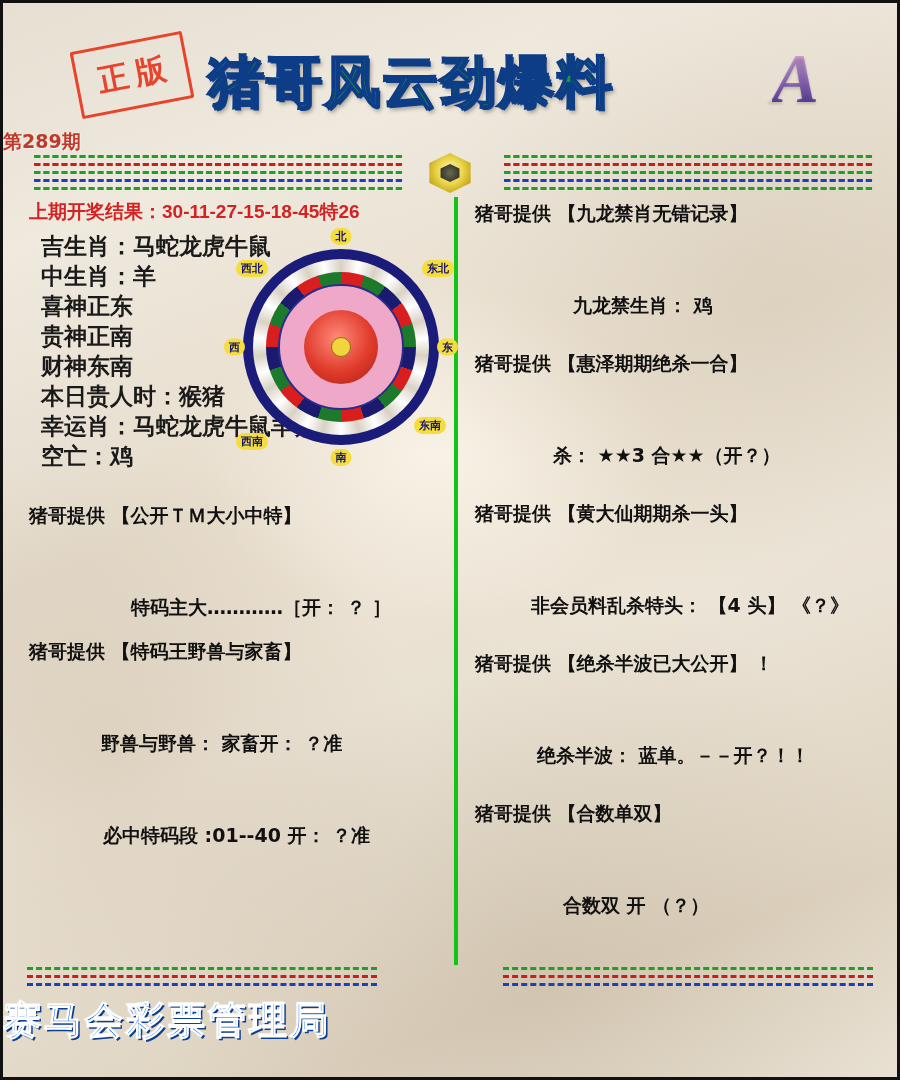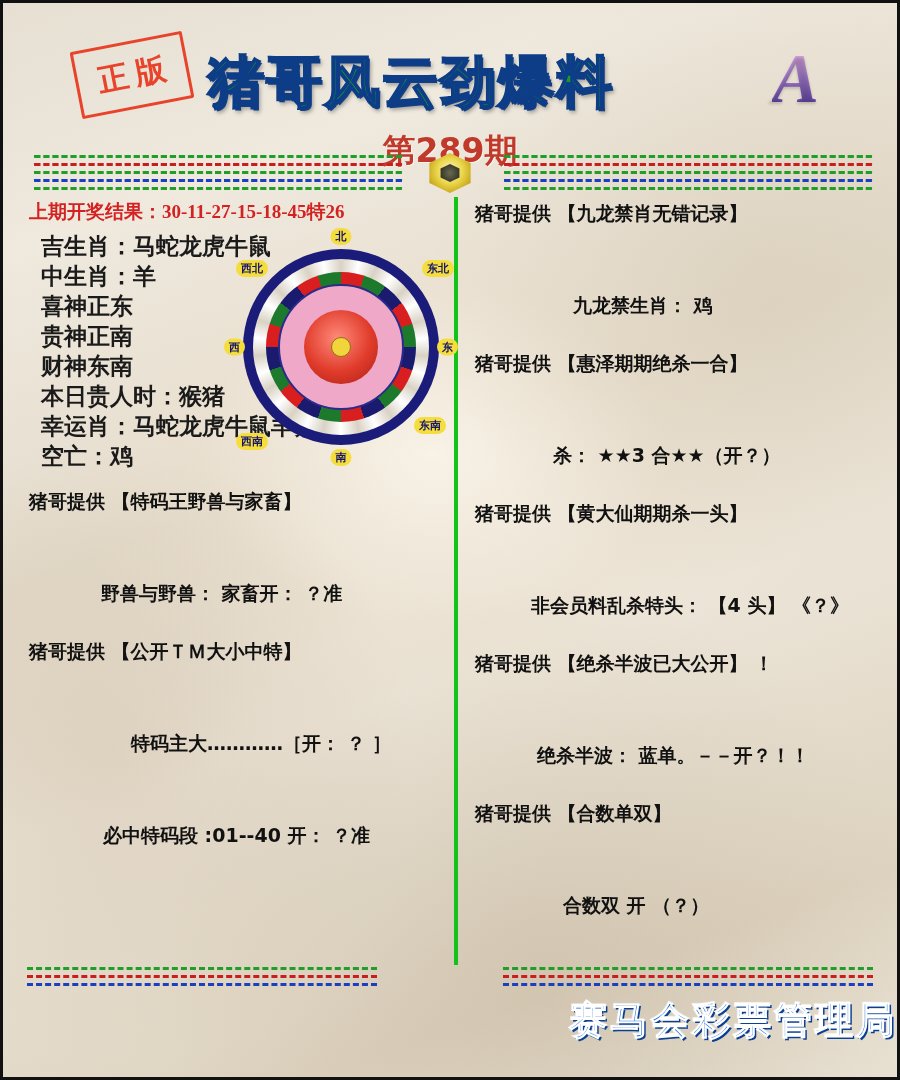--- a/index.html
+++ b/index.html
@@ -86,22 +86,22 @@
     -webkit-background-clip: text;
     background-clip: text;
     color: transparent;
     text-shadow: 0 2px 3px rgba(0,0,0,0.18);
   }
   .issue {
     position: absolute;
     left: 0;
     right: 0;
     top: 126px;
-    text-align: center;
-    font-size: 33px;
+    text-align: left;
+    font-size: 19px;
     font-weight: bold;
     color: #c0392b;
     font-family: "DejaVu Sans", sans-serif;
     text-shadow: 1px 1px 0 rgba(255,255,255,0.6);
   }
 
   
   .divider {
     position: relative;
     height: 46px;
@@ -156,21 +156,21 @@
     top: 0;
     width: 440px;
   }
   .col-left { left: 8px; }
   .col-right { left: 460px; }
 
   .result-line {
     font-size: 19px;
     font-weight: bold;
     color: #d42121;
-    font-family: Liberation Serif, serif;
+    font-family: Liberation Sans, sans-serif;
     padding-left: 18px;
     margin-top: 2px;
     white-space: nowrap;
   }
   .result-line .label { color: #d42121; }
 
   .zodiac-list {
     margin-top: 6px;
     padding-left: 30px;
   }
@@ -245,21 +245,21 @@
   
   .footer {
     position: relative;
     height: 92px;
   }
   .footer-title {
     position: absolute;
     left: 0;
     right: 0;
     top: 28px;
-    text-align: right;
+    text-align: left;
     font-size: 38px;
     font-weight: bold;
     letter-spacing: 3px;
     font-family: "DejaVu Sans", sans-serif;
     color: #1566d6;
     -webkit-text-stroke: 1px #ffffff;
     text-shadow:
       2px 2px 0 #0b3f92,
       0 0 2px #ffffff;
   }
@@ -329,28 +329,28 @@
         <div class="c-dir dir-n">北</div>
         <div class="c-dir dir-s">南</div>
         <div class="c-dir dir-e">东</div>
         <div class="c-dir dir-w">西</div>
         <div class="c-dir dir-ne">东北</div>
         <div class="c-dir dir-nw">西北</div>
         <div class="c-dir dir-se">东南</div>
         <div class="c-dir dir-sw">西南</div>
       </div>
 
+      <div class="section" style="margin-top:32px;">
+        <div class="sec-title" style="padding-left:18px;">猪哥提供 【公开ＴＭ大小中特】</div>
+        <div class="sec-value" style="padding-left:120px; margin-top:66px;">特码主大…………［开： ？ ］</div>
+      </div>
+
       <div class="section" style="margin-top:18px;">
         <div class="sec-title" style="padding-left:18px;">猪哥提供 【特码王野兽与家畜】</div>
         <div class="sec-value" style="padding-left:90px; margin-top:66px;">野兽与野兽： 家畜开： ？准</div>
-      </div>
-
-      <div class="section" style="margin-top:32px;">
-        <div class="sec-title" style="padding-left:18px;">猪哥提供 【公开ＴＭ大小中特】</div>
-        <div class="sec-value" style="padding-left:120px; margin-top:66px;">特码主大…………［开： ？ ］</div>
       </div>
 
       <div class="section" style="margin-top:32px;">
         <div class="sec-value" style="padding-left:92px; margin-top:66px;">必中特码段 :01--40 开： ？准</div>
       </div>
     </div>
 
     <div class="col col-right">
 
       <div class="section" style="margin-top:4px;">

